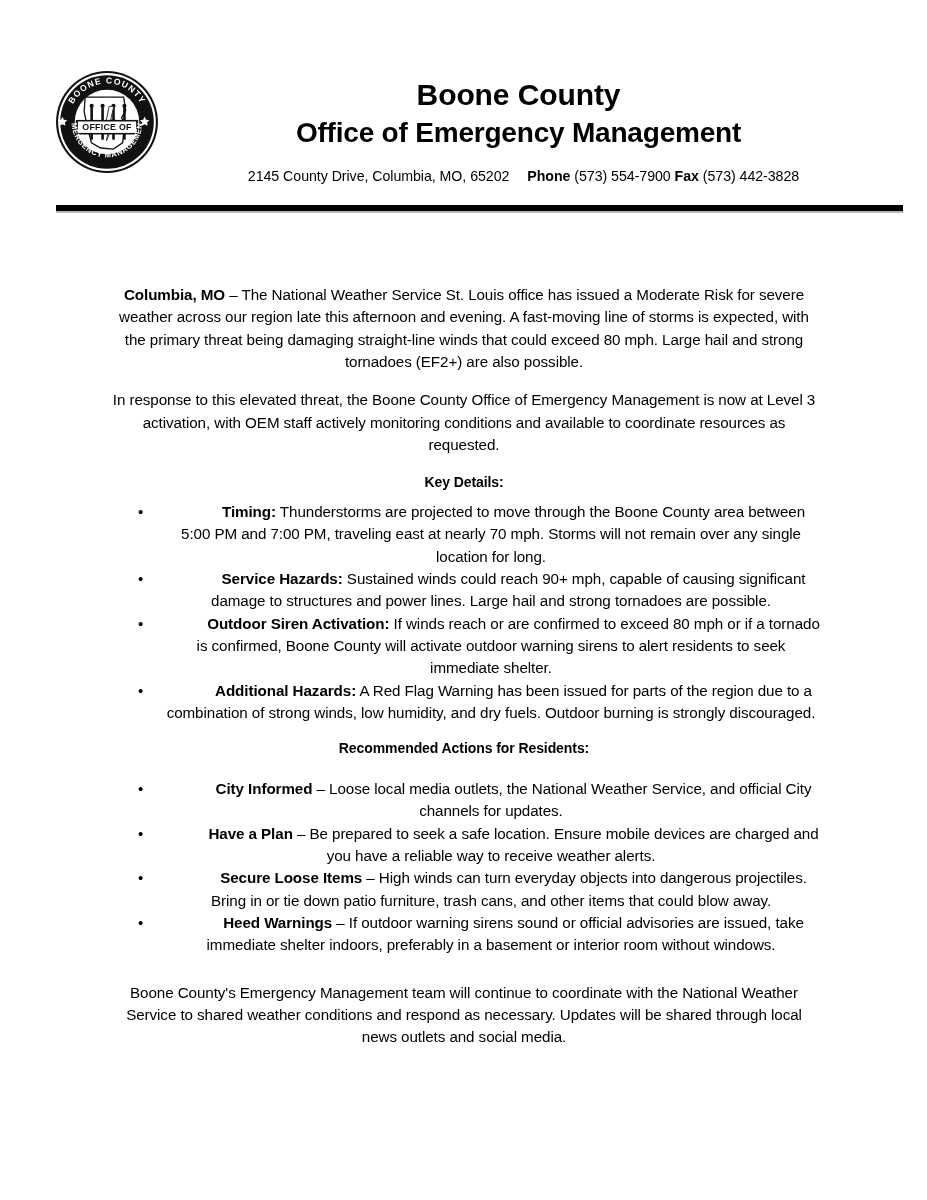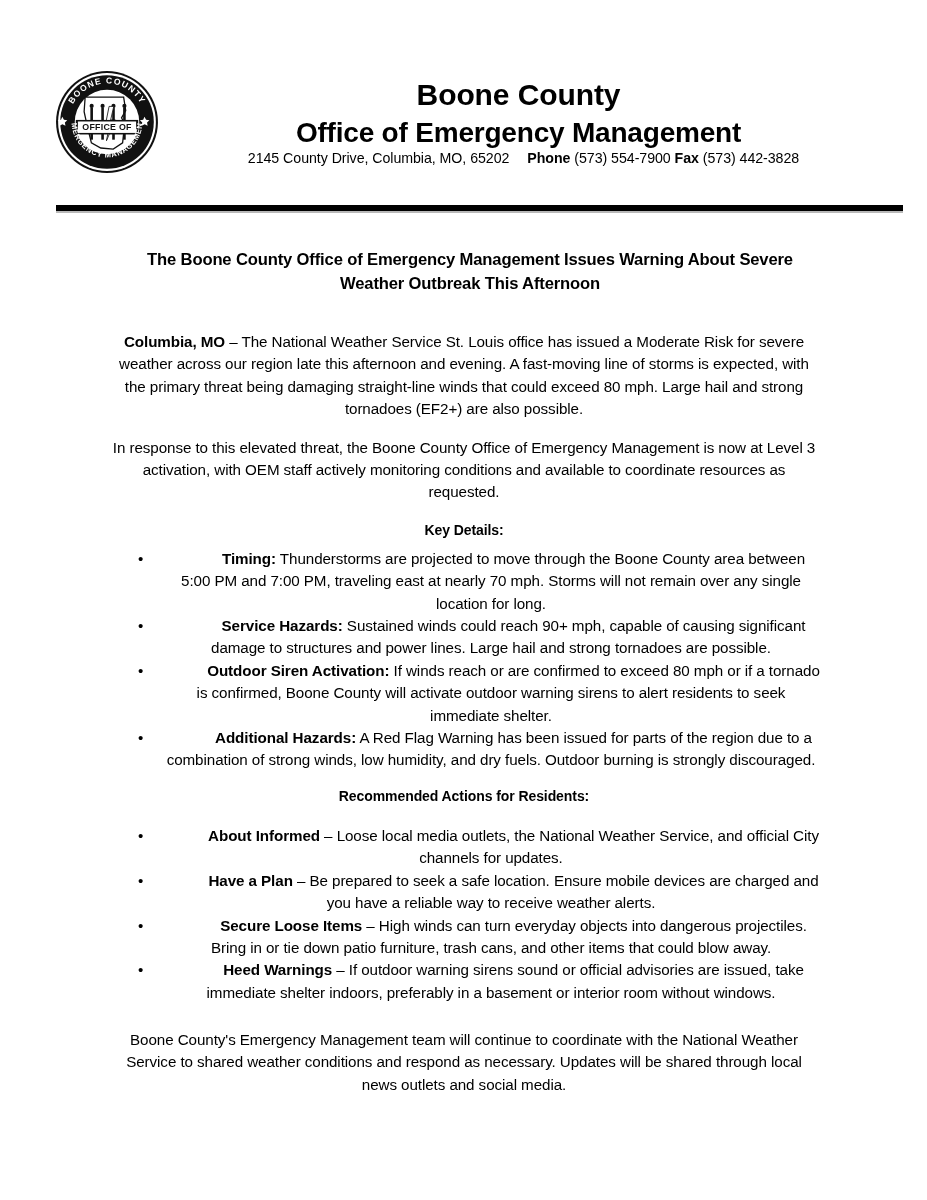--- a/index.html
+++ b/index.html
@@ -52,20 +52,21 @@
     letter-spacing: -0.1px;
   }
   .org-line2 {
     font-size: 28px;
     font-weight: bold;
     line-height: 1.2;
     letter-spacing: -0.2px;
     margin-top: 4px;
   }
   .contact-line {
+    margin-top: 18px;
     font-size: 14.2px;
     line-height: 1.3;
     text-align: center;
     padding-left: 10px;
     letter-spacing: -0.05px;
   }
   .contact-line .lbl { font-weight: bold; }
   .contact-gap { display: inline-block; width: 18px; }
 
   .rule {
@@ -198,21 +199,20 @@
       <div class="contact-line">
         <span>2145 County Drive, Columbia, MO, 65202</span><span class="contact-gap"></span><span class="lbl">Phone</span> <span>(573) 554-7900</span> <span class="lbl">Fax</span> <span>(573) 442-3828</span>
       </div>
     </div>
 
     <div class="rule"></div>
   </div>
 
   <div class="content">
 
-    <div class="headline">The Boone County Office of Emergency Management Issues Warning About Severe Weather Outbreak This Afternoon</div>
 
     <div class="spacer-md"></div>
     <div class="spacer-md"></div>
 
     <div class="body-text">
 
       <p class="para first"><b>Columbia, MO</b><span> – The National Weather Service St. Louis office has issued a Moderate Risk for severe weather across our region late this afternoon and evening. A fast-moving line of storms is expected, with the primary threat being damaging straight-line winds that could exceed 80 mph. Large hail and strong tornadoes (EF2+) are also possible.</span></p>
 
       <p class="para">In response to this elevated threat, the Boone County Office of Emergency Management is now at Level 3 activation, with OEM staff actively monitoring conditions and available to coordinate resources as requested.</p>
 
@@ -232,21 +232,21 @@
           <span class="dot">•</span><b>Additional Hazards:</b><span> A Red Flag Warning has been issued for parts of the region due to a combination of strong winds, low humidity, and dry fuels. Outdoor burning is strongly discouraged.</span>
         </li>
       </ul>
 
       <div class="section-head">Recommended Actions for Residents:</div>
 
       <div class="spacer-sm"></div>
 
       <ul class="bullets">
         <li>
-          <span class="dot">•</span><b>About Informed</b><span> – Loose local media outlets, the National Weather Service, and official City channels for updates.</span>
+          <span class="dot">•</span><b>City Informed</b><span> – Loose local media outlets, the National Weather Service, and official City channels for updates.</span>
         </li>
         <li>
           <span class="dot">•</span><b>Have a Plan</b><span> – Be prepared to seek a safe location. Ensure mobile devices are charged and you have a reliable way to receive weather alerts.</span>
         </li>
         <li>
           <span class="dot">•</span><b>Secure Loose Items</b><span> – High winds can turn everyday objects into dangerous projectiles. Bring in or tie down patio furniture, trash cans, and other items that could blow away.</span>
         </li>
         <li>
           <span class="dot">•</span><b>Heed Warnings</b><span> – If outdoor warning sirens sound or official advisories are issued, take immediate shelter indoors, preferably in a basement or interior room without windows.</span>
         </li>

